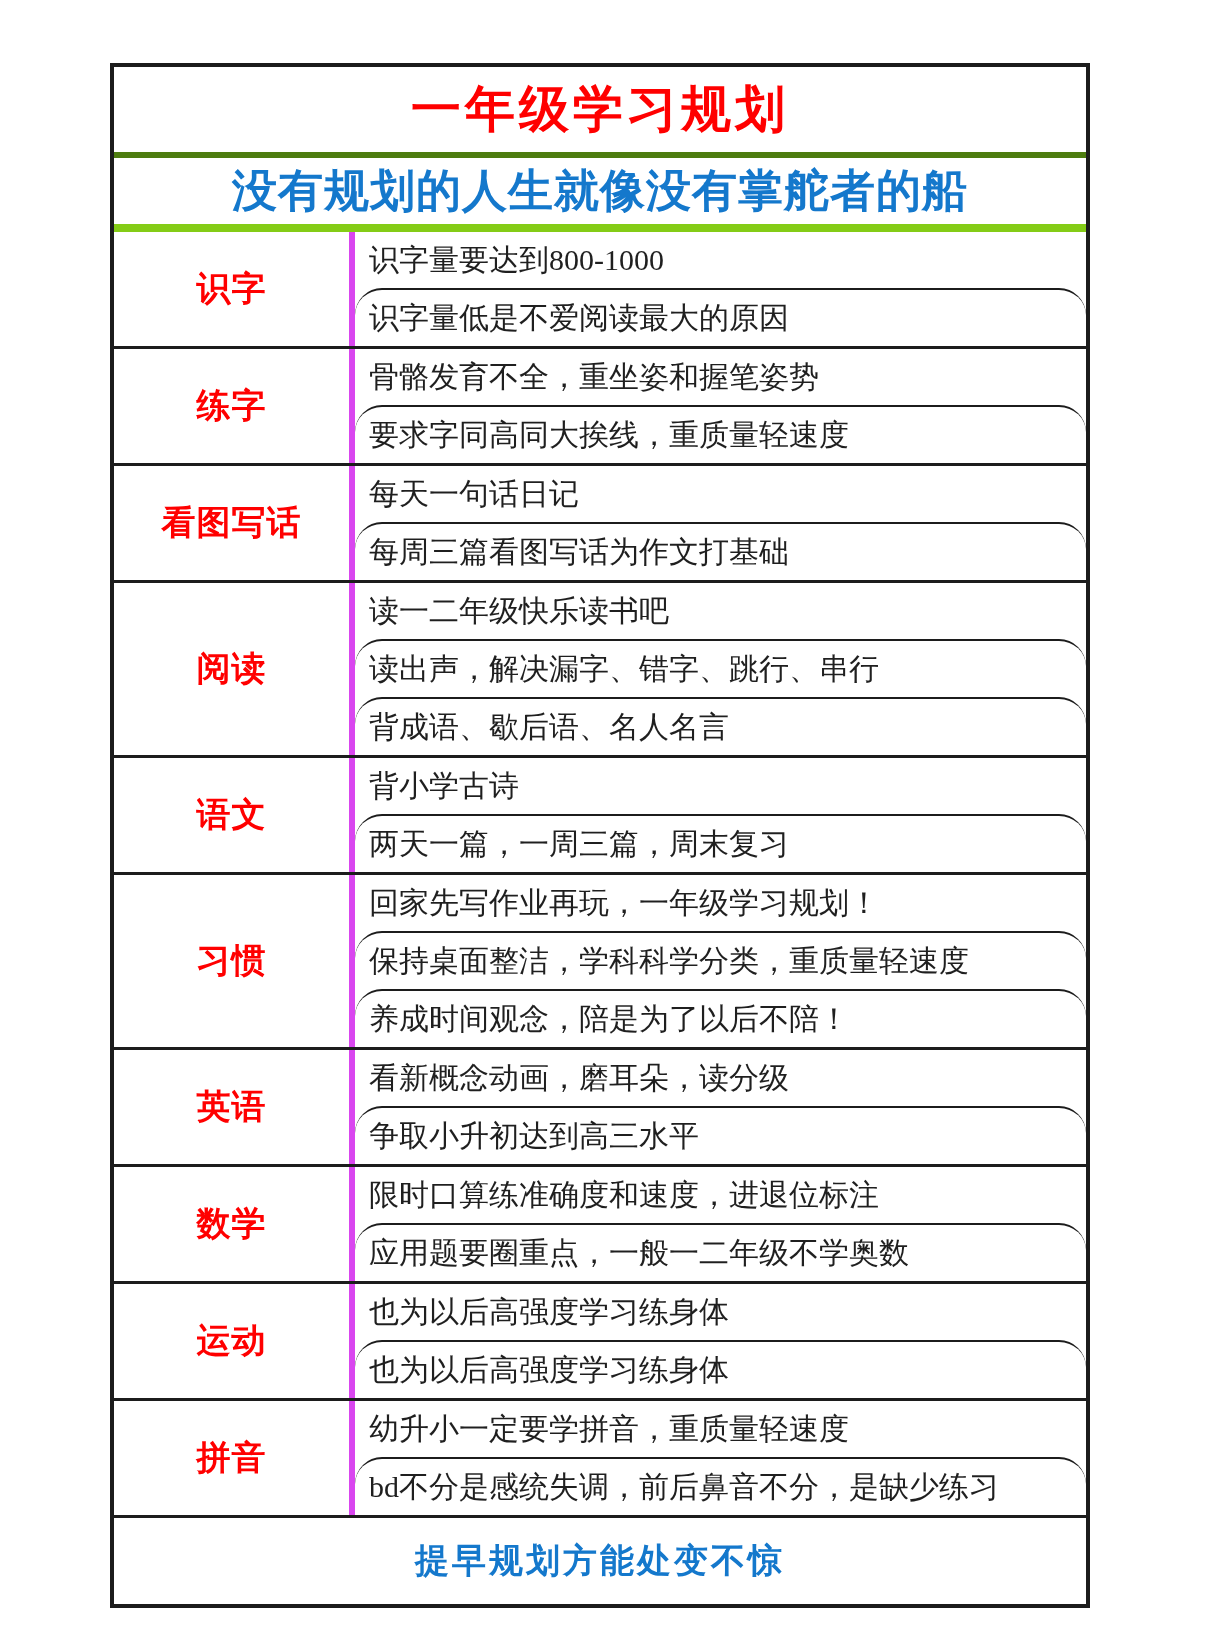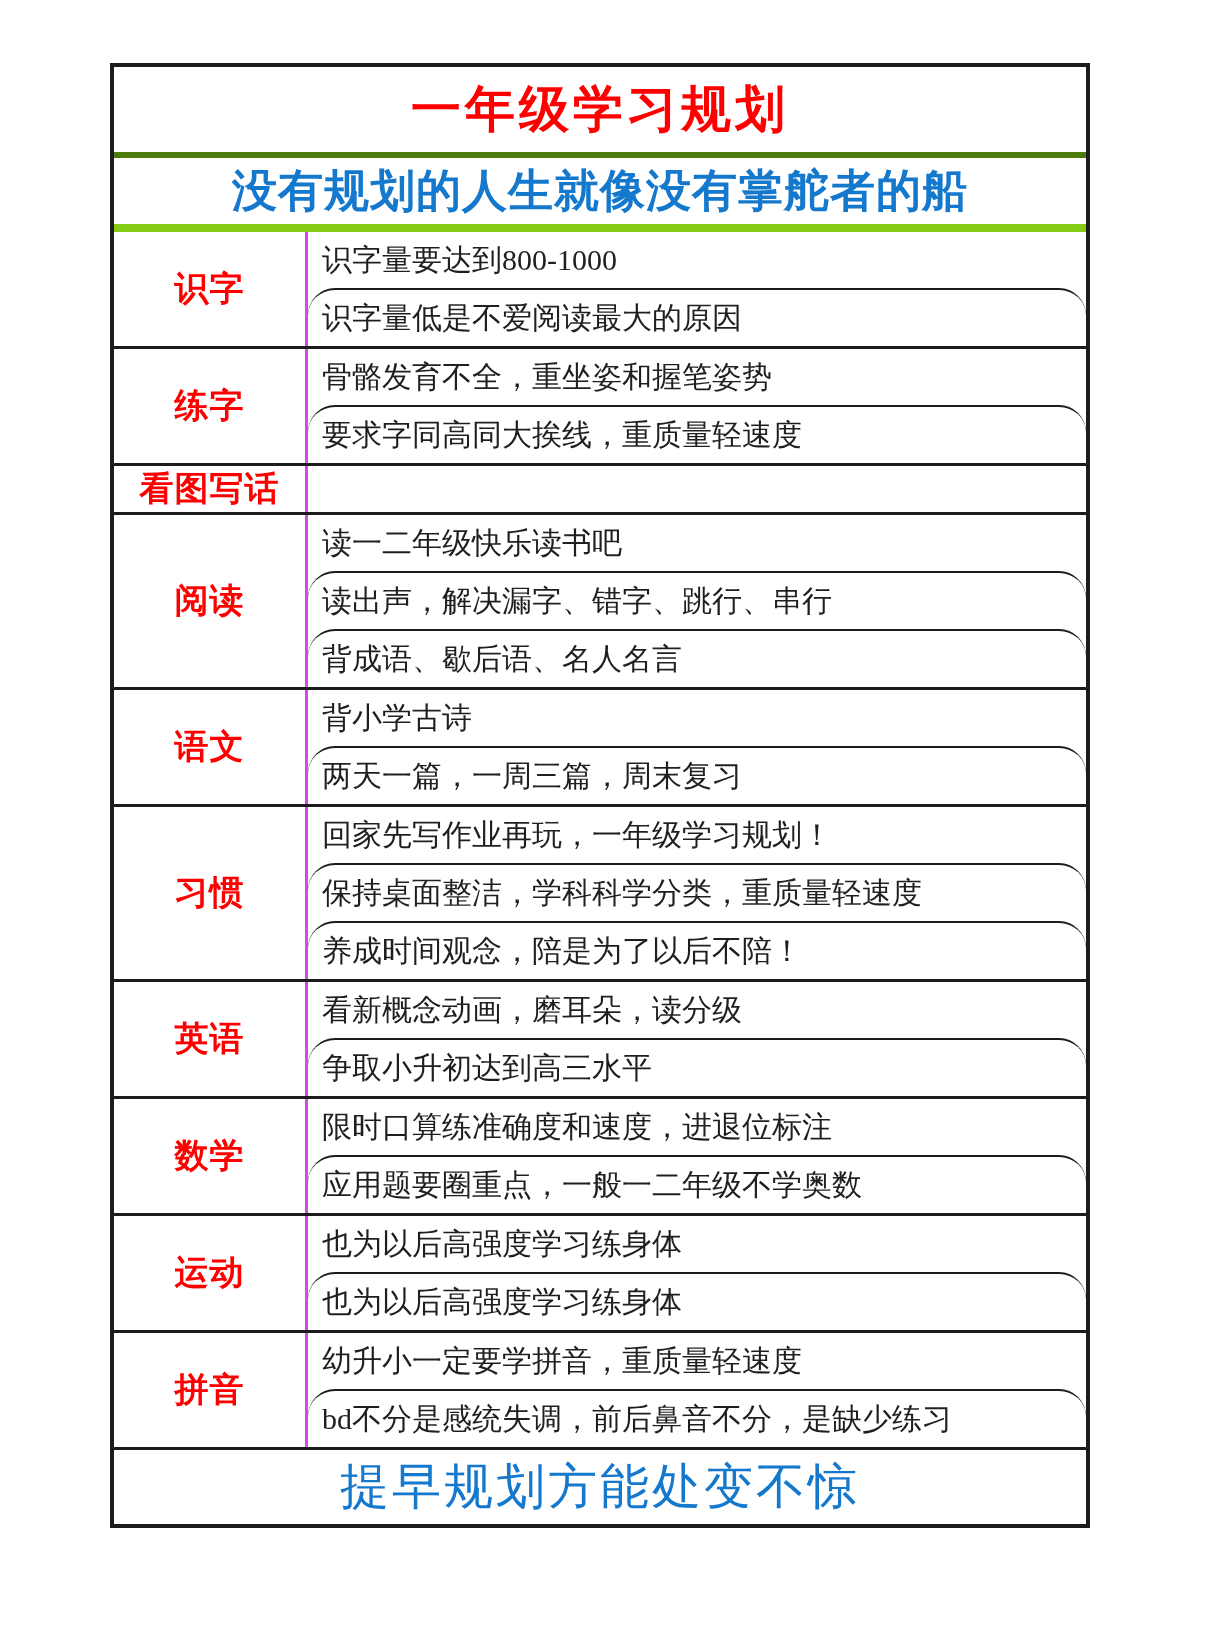--- a/index.html
+++ b/index.html
@@ -48,23 +48,23 @@
     font-weight: bold;
     font-size: 45px;
     color: #1478cc;
     letter-spacing: 1px;
   }
   .section {
     display: flex;
     border-bottom: 3px solid #1c1c1c;
   }
   .label-cell {
-    width: 194px;
+    width: 241px;
     box-sizing: border-box;
-    border-right: 3px solid #d946ef;
+    border-right: 6px solid #d946ef;
     display: flex;
     align-items: center;
     justify-content: center;
     font-family: "Liberation Sans", "DejaVu Sans", sans-serif;
     font-weight: bold;
     font-size: 34px;
     color: #ff0000;
     letter-spacing: 1px;
   }
   .content-cell {
@@ -80,27 +80,27 @@
     font-size: 30px;
     color: #1f1f1f;
     white-space: nowrap;
     overflow: hidden;
     border-radius: 27px;
   }
   .sub-row + .sub-row {
     border-top: 2px solid #1c1c1c;
   }
   .row-footer {
-    height: 74px;
+    height: 86px;
     display: flex;
     align-items: center;
     justify-content: center;
     font-family: "Liberation Sans", "DejaVu Sans", sans-serif;
-    font-weight: normal;
-    font-size: 49px;
+    font-weight: bold;
+    font-size: 34px;
     color: #1478cc;
     letter-spacing: 3px;
   }
 </style>
 </head>
 <body>
 
 <div class="page">
   <div class="plan-table">
     <div class="row-title">一年级学习规划</div>
@@ -117,20 +117,24 @@
   <div class="section">
     <div class="label-cell">练字</div>
     <div class="content-cell">
             <div class="sub-row">骨骼发育不全，重坐姿和握笔姿势</div>
             <div class="sub-row">要求字同高同大挨线，重质量轻速度</div>
           </div>
   </div>
 
   <div class="section">
     <div class="label-cell">看图写话</div>
+    <div class="content-cell">
+            <div class="sub-row">每天一句话日记</div>
+            <div class="sub-row">每周三篇看图写话为作文打基础</div>
+          </div>
   </div>
 
   <div class="section">
     <div class="label-cell">阅读</div>
     <div class="content-cell">
             <div class="sub-row">读一二年级快乐读书吧</div>
             <div class="sub-row">读出声，解决漏字、错字、跳行、串行</div>
             <div class="sub-row">背成语、歇后语、名人名言</div>
           </div>
   </div>

